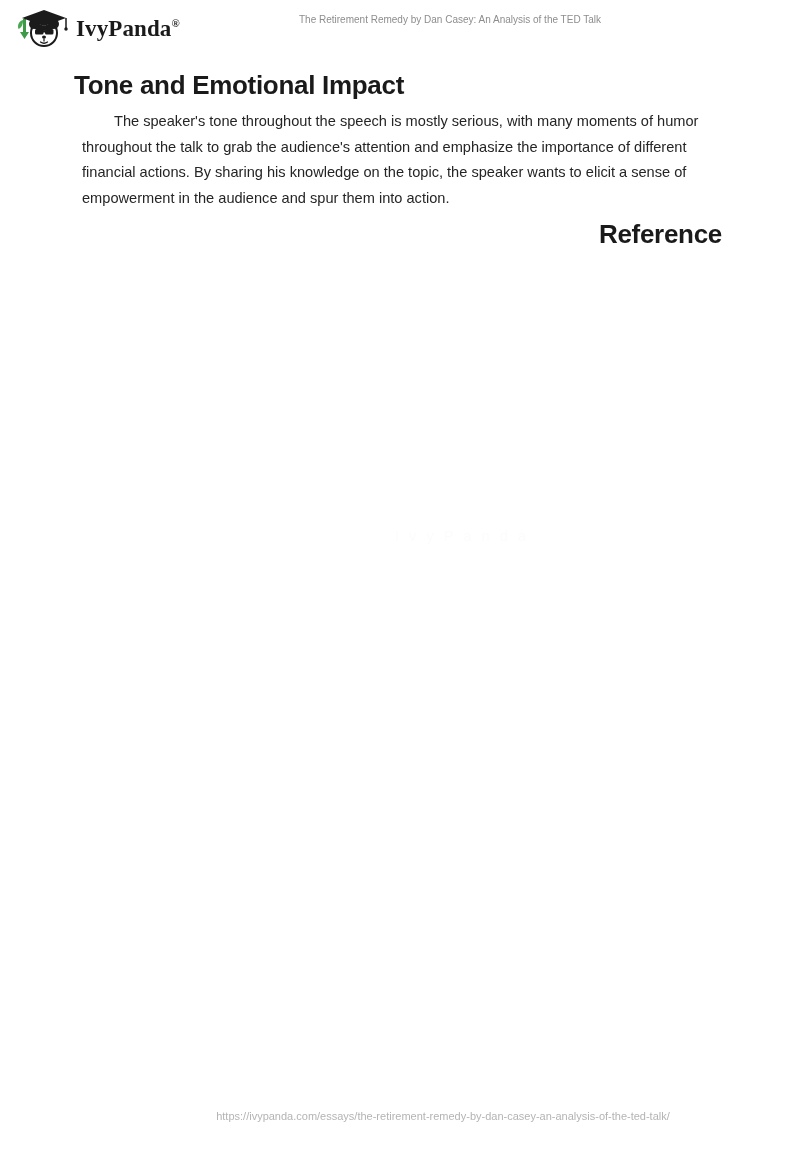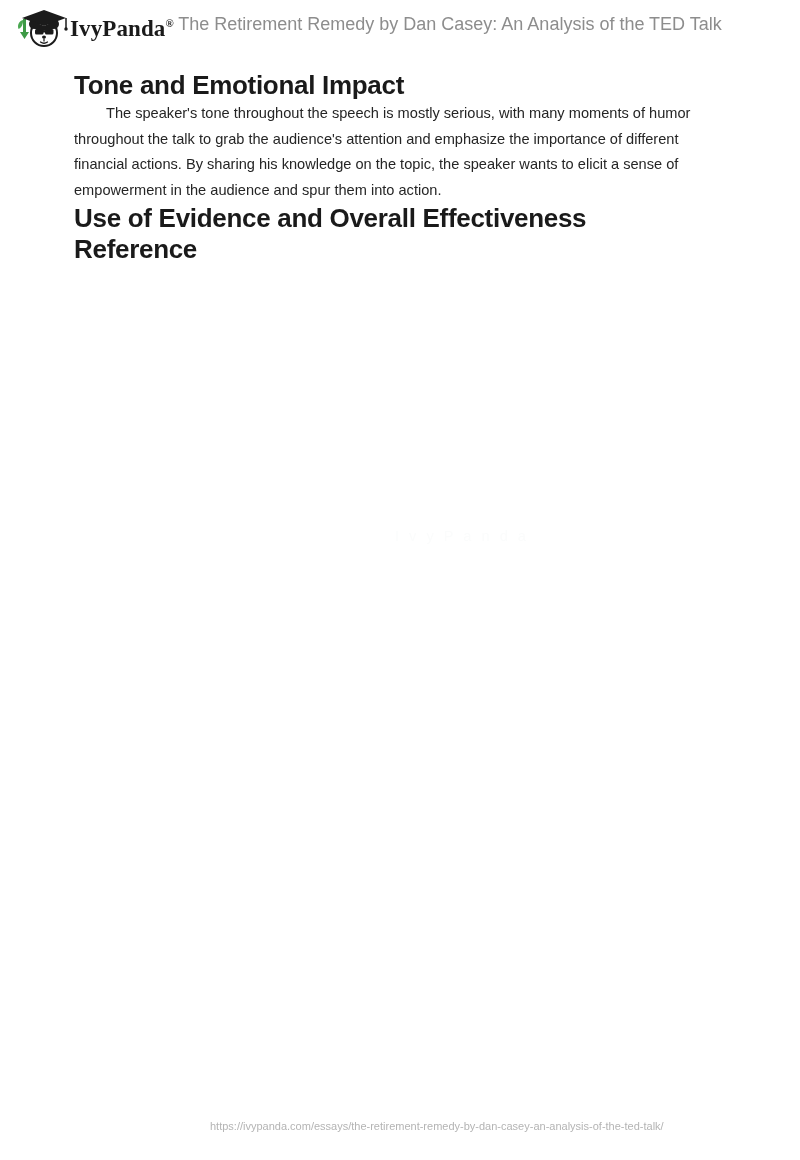--- a/index.html
+++ b/index.html
@@ -24,20 +24,21 @@
     width: 800px;
     height: 56px;
   }
 
   .brand {
     position: absolute;
     left: 14px;
     top: 6px;
     display: flex;
     align-items: center;
+    gap: 6px;
     height: 44px;
   }
 
   .brand-logo {
     width: 56px;
     height: 44px;
     display: block;
   }
 
   .brand-wordmark {
@@ -56,21 +57,21 @@
     vertical-align: super;
     font-weight: bold;
   }
 
   .header-title {
     position: absolute;
     left: 0;
     right: 0;
     top: 14px;
     text-align: center;
-    font-size: 18px;
+    font-size: 10px;
     color: #8d8d8d;
     font-family: "Liberation Sans", sans-serif;
     white-space: nowrap;
     padding-left: 100px;
   }
 
   
   .content {
     position: absolute;
     left: 74px;
@@ -82,28 +83,28 @@
     font-family: Liberation Sans, sans-serif;
     font-size: 26px;
     font-weight: bold;
     color: #1a1a1a;
     margin: 0;
     letter-spacing: -0.3px;
   }
 
   .heading-tone      { margin-top: 4px; }
   .heading-evidence  { margin-top: 39px; }
-  .heading-reference { margin-top: 37px; }
+  .heading-reference { margin-top: 37px; text-align: right; }
 
   p.body-paragraph {
     font-family: "Liberation Sans", sans-serif;
     font-size: 14.6px;
     line-height: 25.5px;
     color: #252525;
-    margin: 0;
+    margin: 8px;
     text-indent: 32px;
     text-align: left;
   }
 
   .para-tone      { margin-top: 19px; }
   .para-evidence  { margin-top: 21px; }
   .para-reference { margin-top: 24px; }
 
   a.reference-link {
     color: #1f8c77;
@@ -120,22 +121,23 @@
     letter-spacing: 3px;
     color: #fbfcfc;
     user-select: none;
     white-space: nowrap;
   }
 
   
   .page-footer {
     position: absolute;
     left: 0;
-    bottom: 26px;
+    bottom: 36px;
     width: 676px;
+    text-align: center;
     padding-left: 210px;
     box-sizing: border-box;
   }
 
   .footer-url {
     font-family: "Liberation Sans", sans-serif;
     font-size: 11px;
     color: #b4b4b4;
     white-space: nowrap;
   }
@@ -173,21 +175,20 @@
   </div>
 
   <div class="header-title">The Retirement Remedy by Dan Casey: An Analysis of the TED Talk</div>
 </div>
 
 <div class="content">
 
   <h2 class="section-heading heading-tone">Tone and Emotional Impact</h2>
   <p class="body-paragraph para-tone">The speaker's tone throughout the speech is mostly serious, with many moments of humor throughout the talk to grab the audience's attention and emphasize the importance of different financial actions. By sharing his knowledge on the topic, the speaker wants to elicit a sense of empowerment in the audience and spur them into action.</p>
 
-  <h2 class="section-heading heading-evidence">Use of Evidence and Overall Effectiveness</h2>
 
   <h2 class="section-heading heading-reference">Reference</h2>
 </div>
 
 <div class="watermark-artifact">I v y P a n d a</div>
 
 <div class="page-footer">
   <span class="footer-url">https://ivypanda.com/essays/the-retirement-remedy-by-dan-casey-an-analysis-of-the-ted-talk/</span>
 </div>
 

